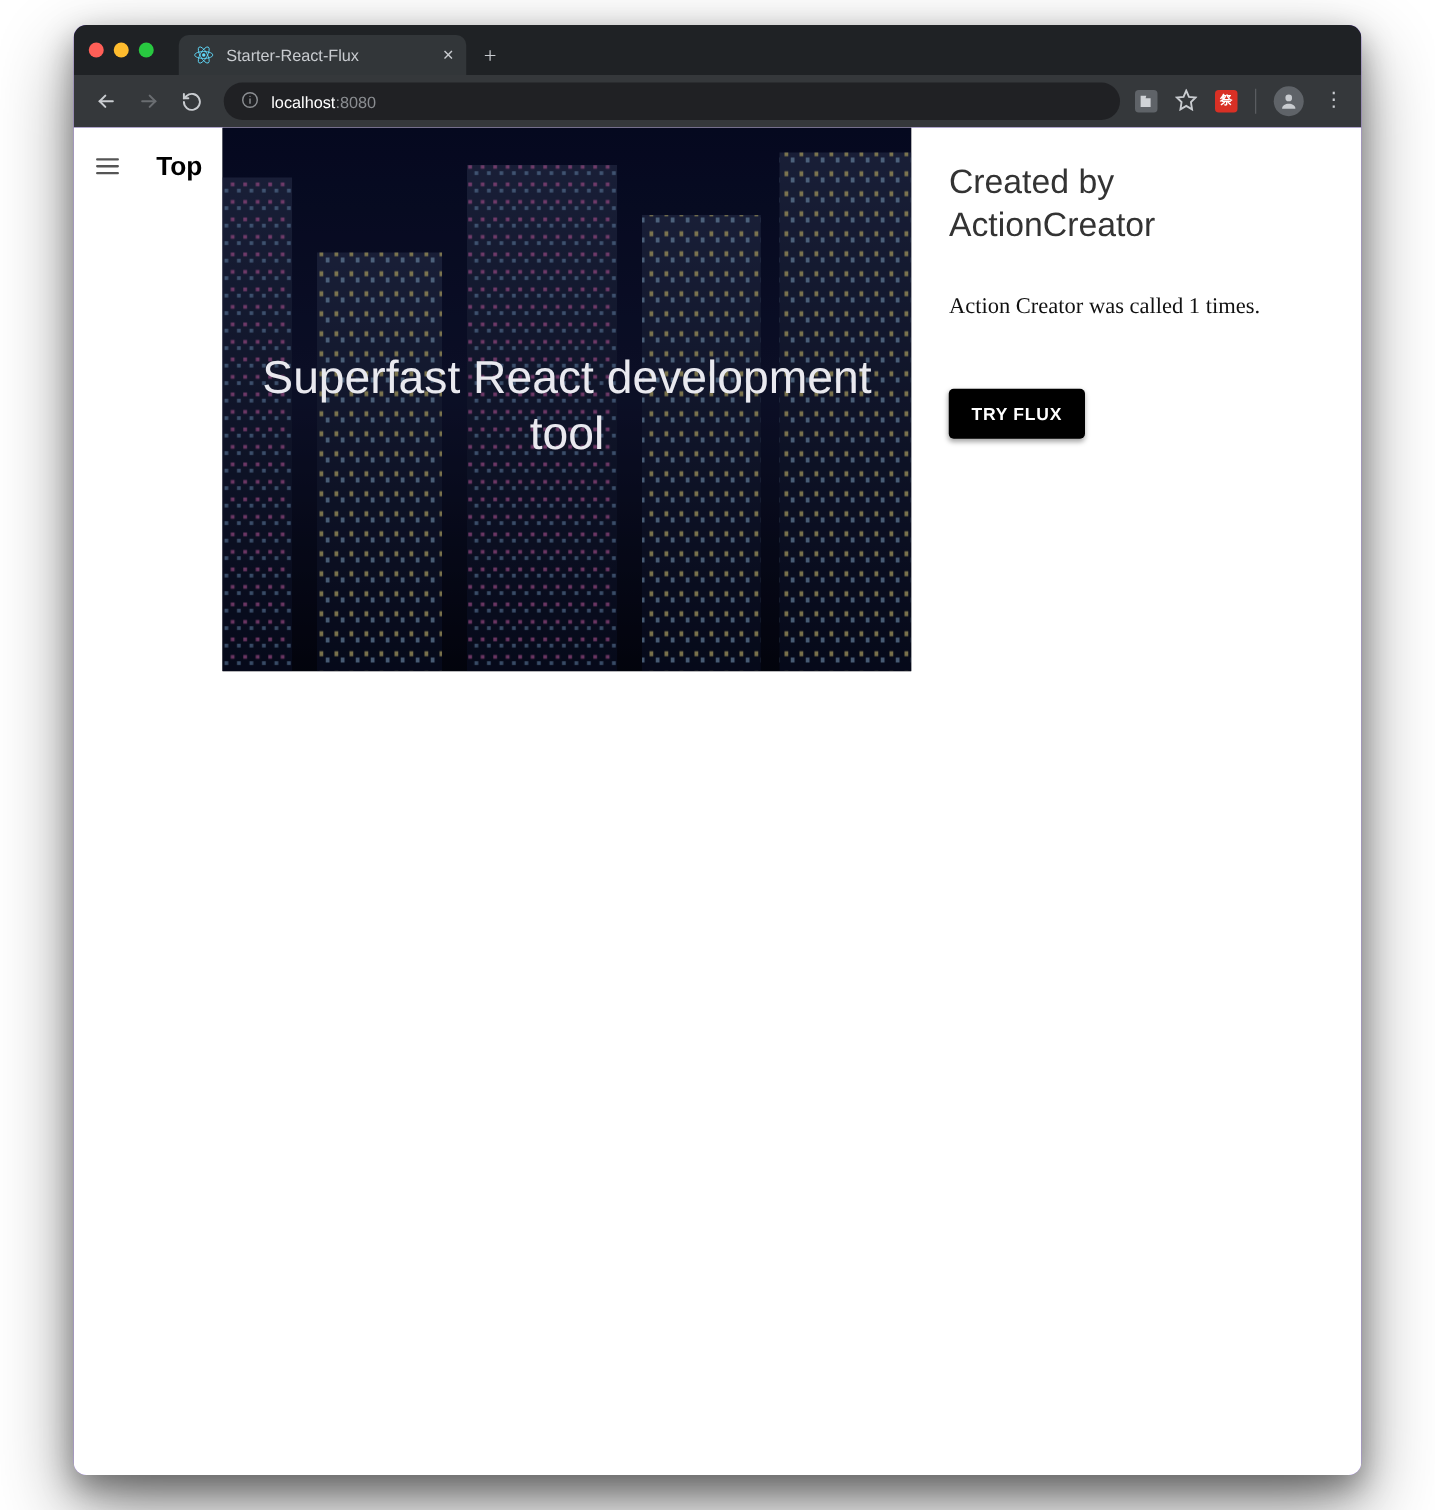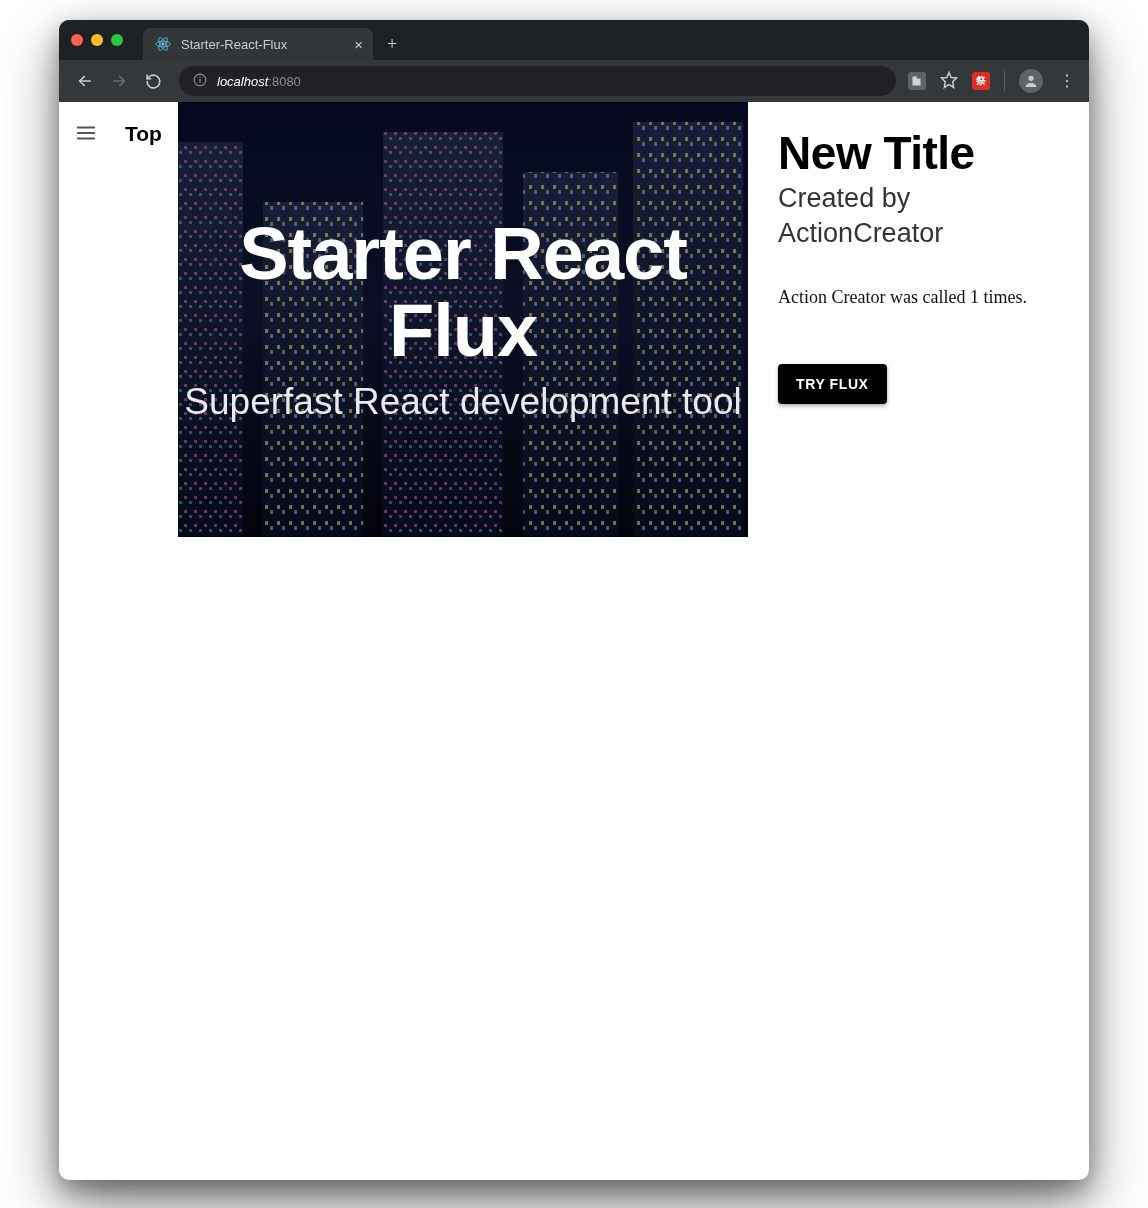--- a/index.html
+++ b/index.html
@@ -46,21 +46,21 @@
     padding:0 12px;gap:6px;font:400 13px/1 -apple-system,Helvetica,Arial,sans-serif;}
   .nav-icon{width:28px;height:28px;display:flex;align-items:center;justify-content:center;
     color:var(--chrome-text);cursor:pointer;border-radius:50%;}
   .nav-icon.disabled{color:#6a6d71;cursor:default;}
   .omnibox{
     flex:1;height:30px;background:#202124;border-radius:16px;
     display:flex;align-items:center;padding:0 14px;gap:10px;color:var(--chrome-text);
     margin:0 6px;
   }
   .omnibox .info-icon{color:var(--chrome-muted);font-size:13px;}
-  .omnibox .url .host{color:#fff;font-style:italic;}
+  .omnibox .url .host{color:#fff;}
   .omnibox .url .port{color:var(--chrome-muted);}
   .toolbar-right{display:flex;align-items:center;gap:14px;}
   .ext-icon{width:18px;height:18px;border-radius:3px;}
   .ext-translate{background:#5f6368;display:flex;align-items:center;justify-content:center;}
   .ext-red{background:#d93025;display:flex;align-items:center;justify-content:center;color:#fff;font:700 10px/1 Arial;}
   .divider{width:1px;height:20px;background:#5a5c60;}
   .avatar{width:24px;height:24px;border-radius:50%;background:#5f6368;
     display:flex;align-items:center;justify-content:center;color:#c9ccd0;}
   .kebab{color:var(--chrome-text);font-size:16px;cursor:pointer;padding:0 2px;}
   
@@ -229,26 +229,24 @@
           <rect x="670" y="20" width="110" height="415" fill="url(#win)"></rect>
 
           <path d="M800 435 L820 20 Q870 10 900 60 L870 435 Z" fill="#dfe4ee" opacity=".9"></path>
           <path d="M810 435 L828 30 L838 30 L820 435 Z" fill="#9aa3bd" opacity=".5"></path>
           <rect x="905" y="50" width="85" height="385" fill="url(#bld)"></rect>
           <rect x="905" y="50" width="85" height="385" fill="url(#win2)"></rect>
         </g>
       </svg>
       <div class="overlay"></div>
       <div class="content">
-        <h1>Starter React Flux</h1>
         <p>Superfast React development tool</p>
       </div>
     </div>
 
     <div class="section">
-      <h2>New Title</h2>
       <p class="sub">Created by ActionCreator</p>
       <p class="body">Action Creator was called 1 times.</p>
       <button class="try-btn">TRY FLUX</button>
     </div>
 
   </div>
 </div>
 
 </body></html>

